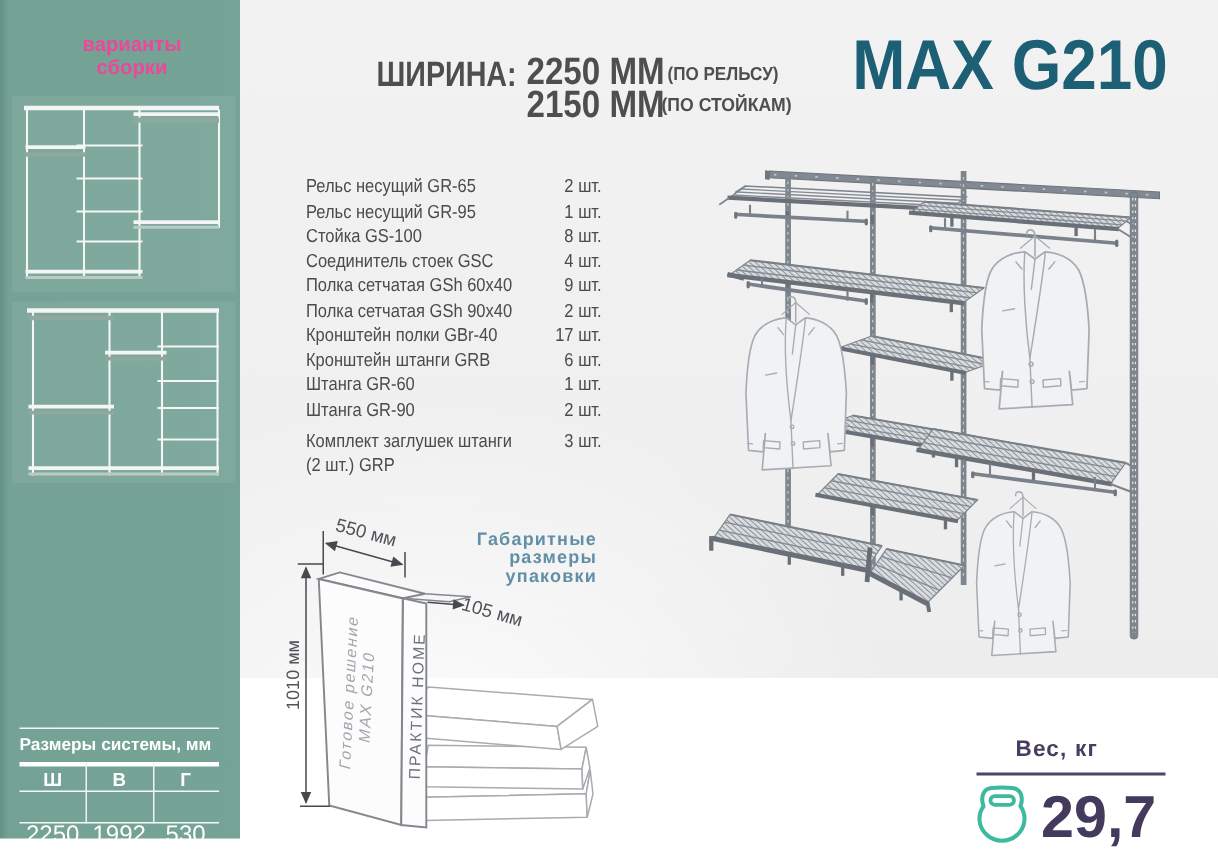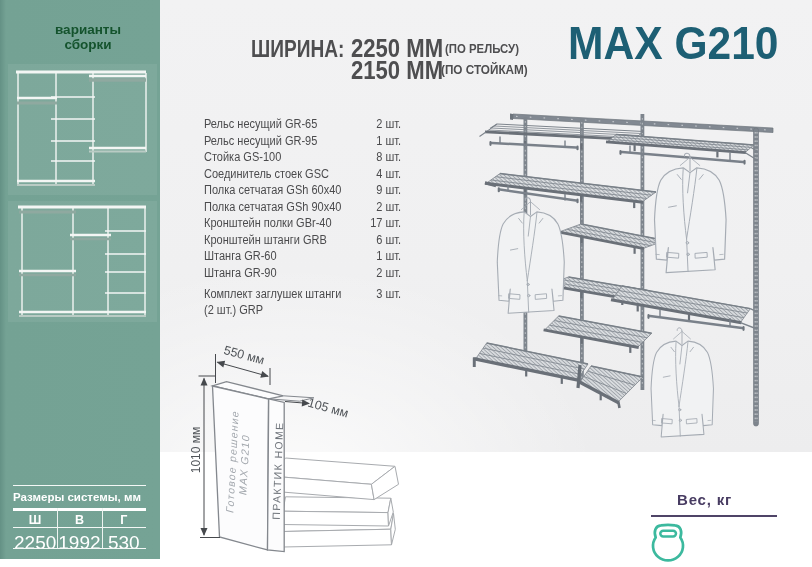--- a/index.html
+++ b/index.html
@@ -5,21 +5,21 @@
   html,body{margin:0;padding:0;}
   body{width:812px;height:567px;overflow:hidden;font-family:"Liberation Sans",sans-serif;}
   .page{position:relative;width:812px;height:567px;background:#ffffff;overflow:hidden;}
   .mainbg{position:absolute;left:0;top:0;width:812px;height:452px;
     background:radial-gradient(ellipse 430px 300px at 290px 480px, rgba(255,255,255,0.8), rgba(255,255,255,0) 72%),
     linear-gradient(180deg,#f2f2f3 0%,#f0f0f1 60%,#ededee 100%);}
   .mainbg2{position:absolute;left:0;top:452px;width:812px;height:115px;background:#ffffff;}
   .sidebar{position:absolute;left:0;top:0;width:160px;height:559px;
     background:linear-gradient(90deg,#649185 0px,#74a294 6px,#75a395 100%);}
   .sb-title{position:absolute;left:0;top:21.5px;width:176px;text-align:center;
-    color:#14532d;font-size:13.5px;font-weight:700;line-height:15.6px;}
+    color:#ec4899;font-size:13.5px;font-weight:700;line-height:15.6px;}
   .sb-table{position:absolute;left:13px;top:480px;width:133px;color:#fff;}
   .sb-line{position:absolute;left:0;width:133px;height:1px;background:#f4f8f6;}
   .sb-thick{position:absolute;left:0;width:133px;height:3px;background:#ffffff;}
   .sb-cap{position:absolute;left:0;width:133px;text-align:left;font-size:11.5px;font-weight:700;color:#fff;}
   .sb-row{position:absolute;left:0;width:133px;display:flex;}
   .sb-cell{width:44.3px;text-align:center;}
   .hdr{position:absolute;color:#4e4e50;}
   .title{position:absolute;right:34px;top:15px;color:#1d5f74;font-size:47px;font-weight:700;transform:scaleX(0.905);transform-origin:right top;}
   .plist{position:absolute;left:204px;top:116px;width:224px;color:#4b4b4d;font-size:12.5px;line-height:16.5px;transform:scaleX(0.88);transform-origin:left top;}
   .plist .row{display:flex;justify-content:space-between;}
@@ -112,21 +112,21 @@
 
     <div class="sb-thick" style="top:28px"></div>
 
     <div class="sb-row" style="top:33px;position:absolute;font-weight:700;font-size:12.5px">
       <div class="sb-cell">Ш</div>
         <div class="sb-cell">В</div>
         <div class="sb-cell">Г</div>
     </div>
     <div class="sb-line" style="top:47px"></div>
 
-    <div class="sb-row" style="top:52px;position:absolute;font-size:19px">
+    <div class="sb-row" style="top:68px;position:absolute;font-size:16px">
       <div class="sb-cell">2250</div>
         <div class="sb-cell">1992</div>
         <div class="sb-cell">530</div>
     </div>
     <div class="sb-line" style="top:68px"></div>
 
     <div style="position:absolute;left:44.3px;top:28px;width:1px;height:41px;background:#eef4f1"></div>
     <div style="position:absolute;left:88.6px;top:28px;width:1px;height:41px;background:#eef4f1"></div>
   </div>
 
@@ -181,20 +181,21 @@
       </div>
     <div class="row" style="margin-top:4.5px">
         <span class="nm">Комплект заглушек штанги</span>
         <span class="q">3 шт.</span>
       </div>
     <div class="row">
         <span class="nm">(2 шт.) GRP</span>
       </div>
   </div>
 
+  <div class="gab">Габаритные<br>размеры<br>упаковки</div>
 
   <svg id="pack" style="position:absolute;left:185px;top:345px" width="280" height="222" viewBox="0 0 280 222" fill="none">
     <defs>
       <marker id="ah" markerWidth="10" markerHeight="8" refX="7.5" refY="4" orient="auto-start-reverse" markerUnits="userSpaceOnUse">
         <path d="M0.5 0.5 L8.5 4 L0.5 7.5 Z" fill="#46494d"></path>
       </marker>
     </defs>
 
     <g stroke="#a8abaf" stroke-width="1" fill="#ffffff" stroke-linejoin="round">
 
@@ -435,13 +436,14 @@
 
   <div class="ves">Вес, кг</div>
 
   <div class="vline"></div>
 
   <svg id="kett" style="position:absolute;left:648px;top:521px" width="42" height="44" viewBox="0 0 42 44" fill="none">
     <path d="M7.7 16.5 C5.5 10.5 7.5 4.8 13 4.4 C17 3.9 23 3.9 27 4.4 C32.5 4.8 34.5 10.5 32.3 16.5 A 15 14.6 0 1 1 7.7 16.5 Z" stroke="#3cb99e" stroke-width="2.7" stroke-linejoin="round"></path>
     <rect x="12.3" y="9.7" width="15.7" height="5.8" rx="2.9" stroke="#3cb99e" stroke-width="2.5"></rect>
   </svg>
 
+  <div class="num">29,7</div>
 </div>
 
 </body></html>

